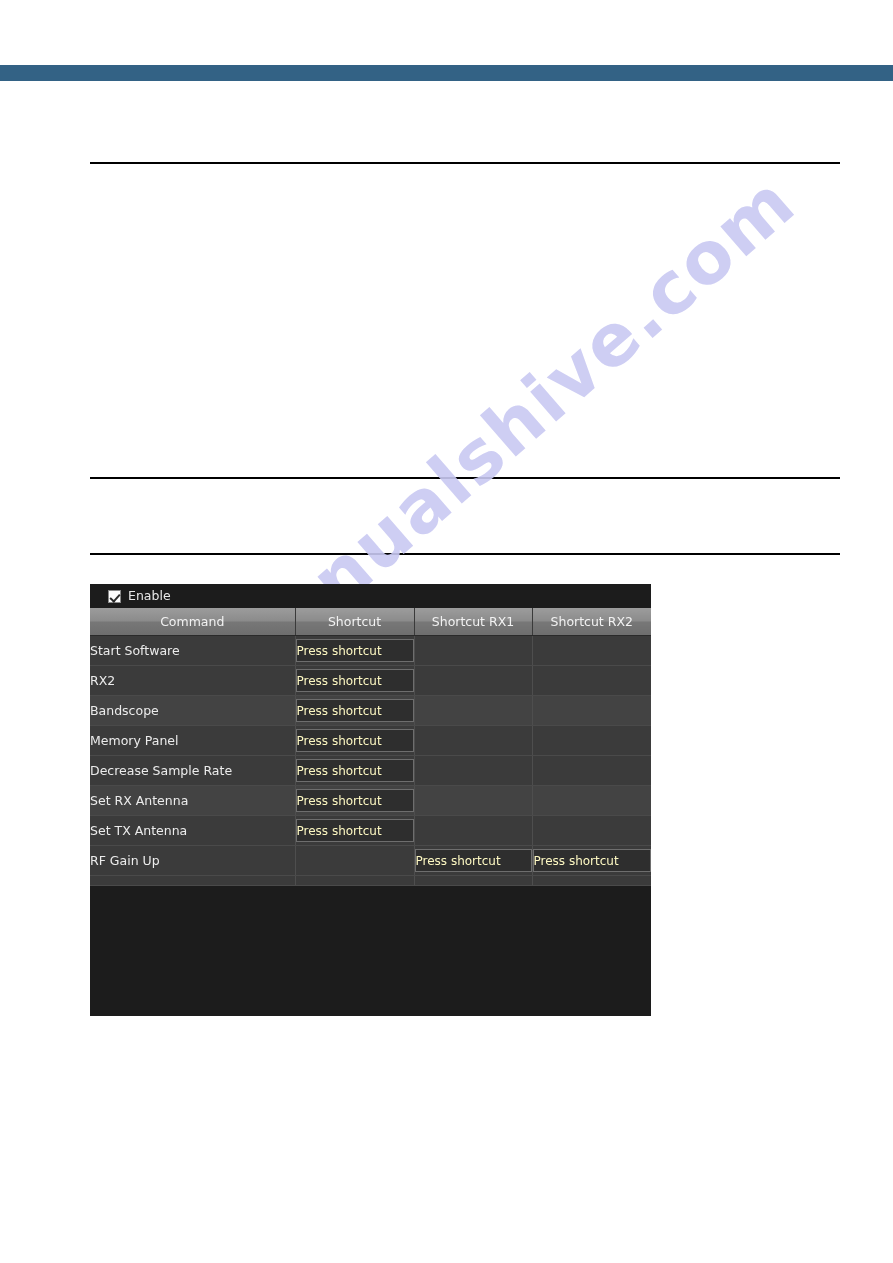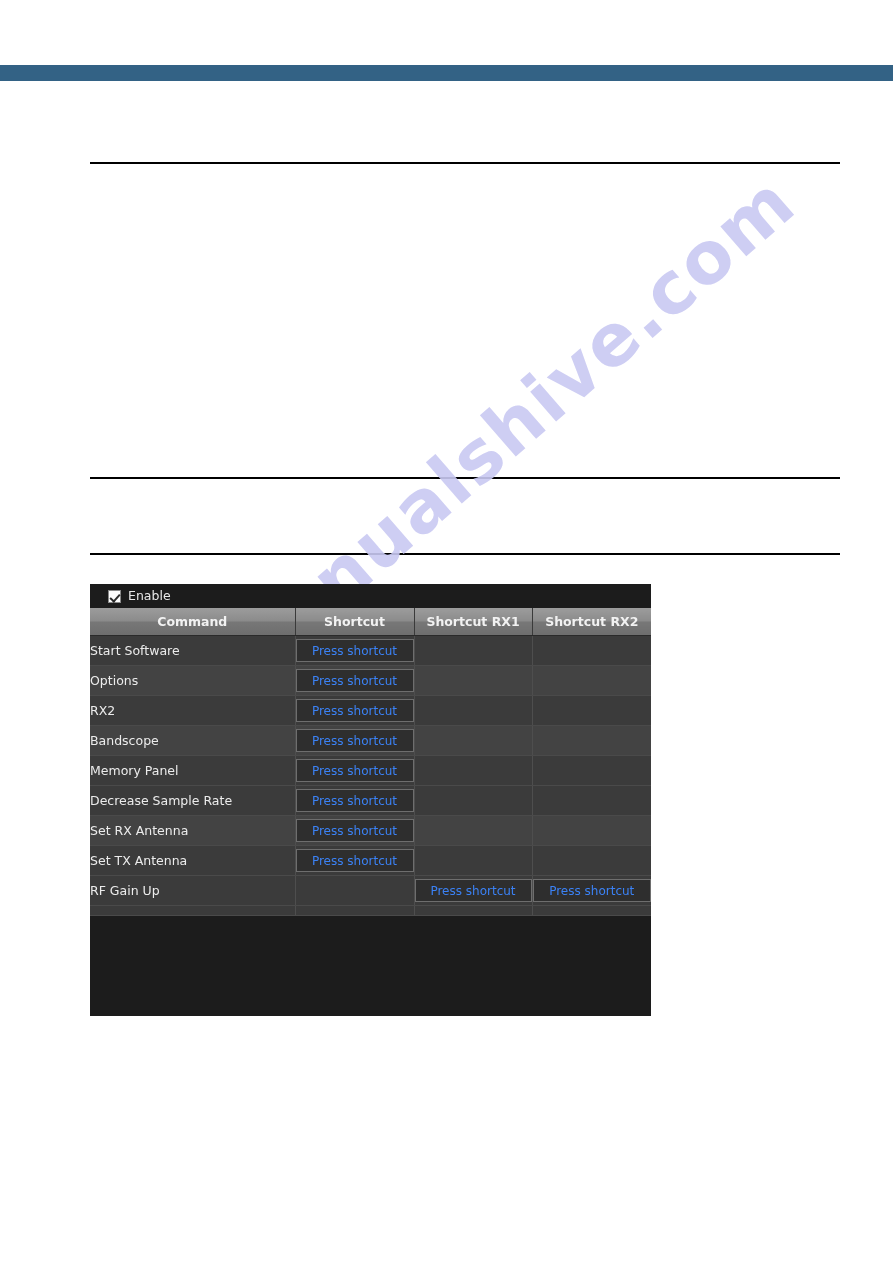--- a/index.html
+++ b/index.html
@@ -117,21 +117,21 @@
   .grid {
     width: 561px;
     border-collapse: collapse;
     table-layout: fixed;
   }
   .grid th {
     height: 27px;
     background: linear-gradient(to bottom, #9c9c9c 0%, #8b8b8b 48%, #777777 52%, #6e6e6e 100%);
     color: #f2f2f2;
     font-size: 12.5px;
-    font-weight: 700;
+    font-weight: 400;
     text-align: center;
     border-right: 1px solid #3a3a3a;
     border-bottom: 1px solid #2a2a2a;
     box-sizing: border-box;
     padding: 0;
   }
   .grid th:last-child { border-right: none; }
 
   .grid td {
     height: 30px;
@@ -156,23 +156,23 @@
 
   .sc-cell { padding: 0 2px; }
 
   .press-btn {
     display: block;
     width: 100%;
     height: 23px;
     line-height: 23px;
     background: #2e2e2e;
     border: 1px solid #6e6e6e;
-    color: #3b82f6;
+    color: #fef9c3;
     font-size: 12px;
-    text-align: center;
+    text-align: left;
     box-sizing: border-box;
     font-family: "DejaVu Sans", sans-serif;
     overflow: hidden;
     white-space: nowrap;
   }
 
   .empty-cell { }
 
   
   .clip-row td { height: 10px; }
@@ -214,28 +214,20 @@
       </thead>
       <tbody>
         <tr class="row-a">
           <td class="cmd-cell">Start Software</td>
           <td class="sc-cell">
               <span class="press-btn">Press shortcut</span>
             </td>
           <td class="empty-cell"></td>
           <td class="empty-cell"></td>
         </tr>
-        <tr class="row-b">
-          <td class="cmd-cell">Options</td>
-          <td class="sc-cell">
-              <span class="press-btn">Press shortcut</span>
-            </td>
-          <td class="empty-cell"></td>
-          <td class="empty-cell"></td>
-        </tr>
         <tr class="row-a">
           <td class="cmd-cell">RX2</td>
           <td class="sc-cell">
               <span class="press-btn">Press shortcut</span>
             </td>
           <td class="empty-cell"></td>
           <td class="empty-cell"></td>
         </tr>
         <tr class="row-b">
           <td class="cmd-cell">Bandscope</td>

